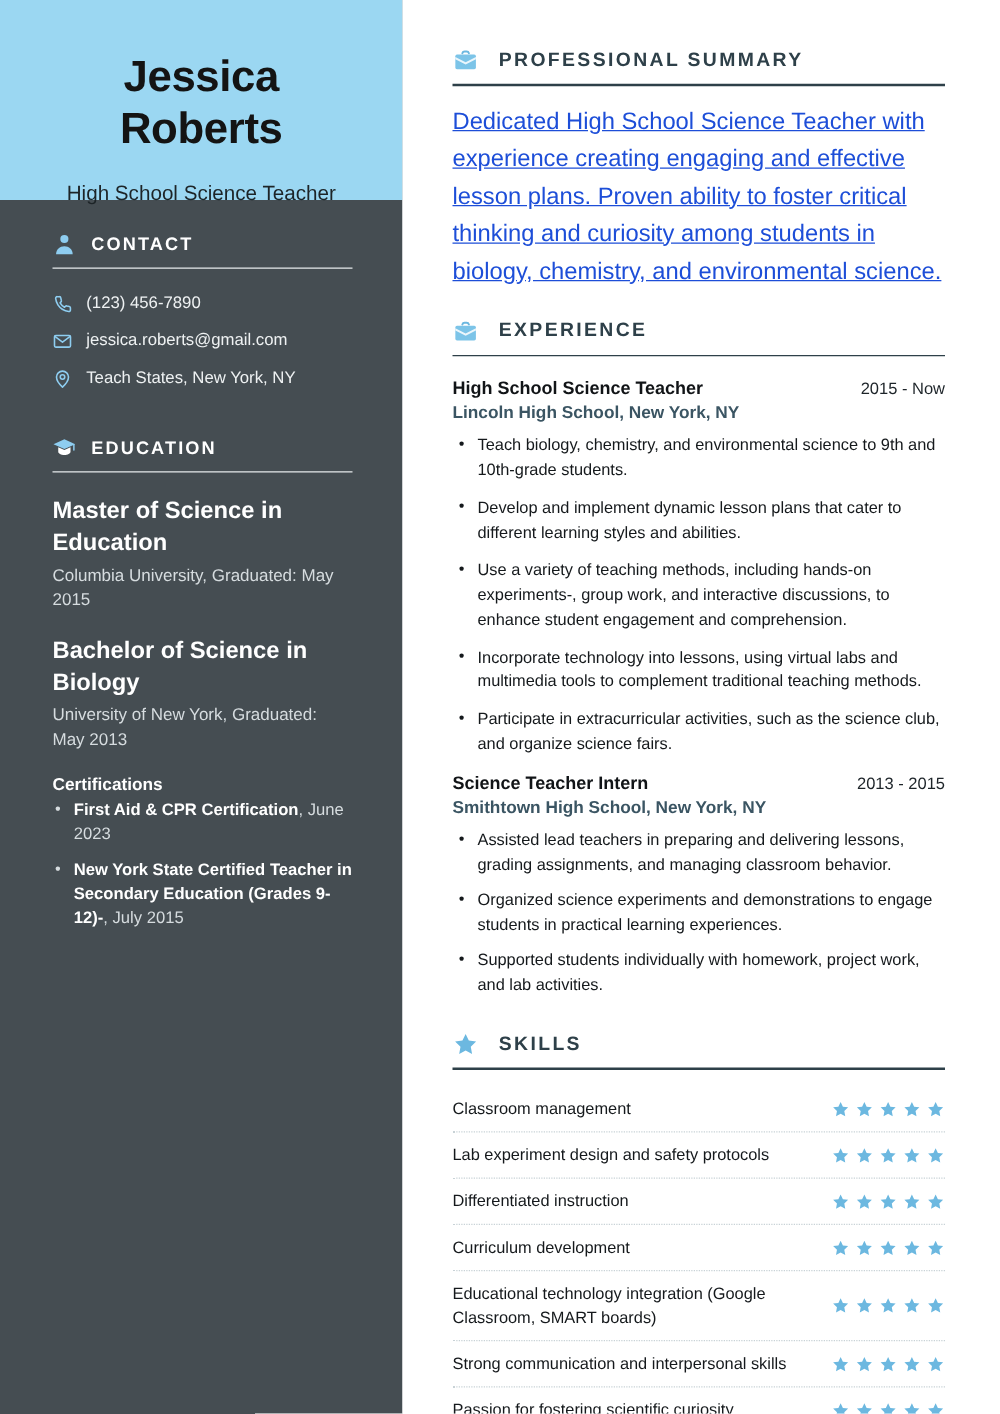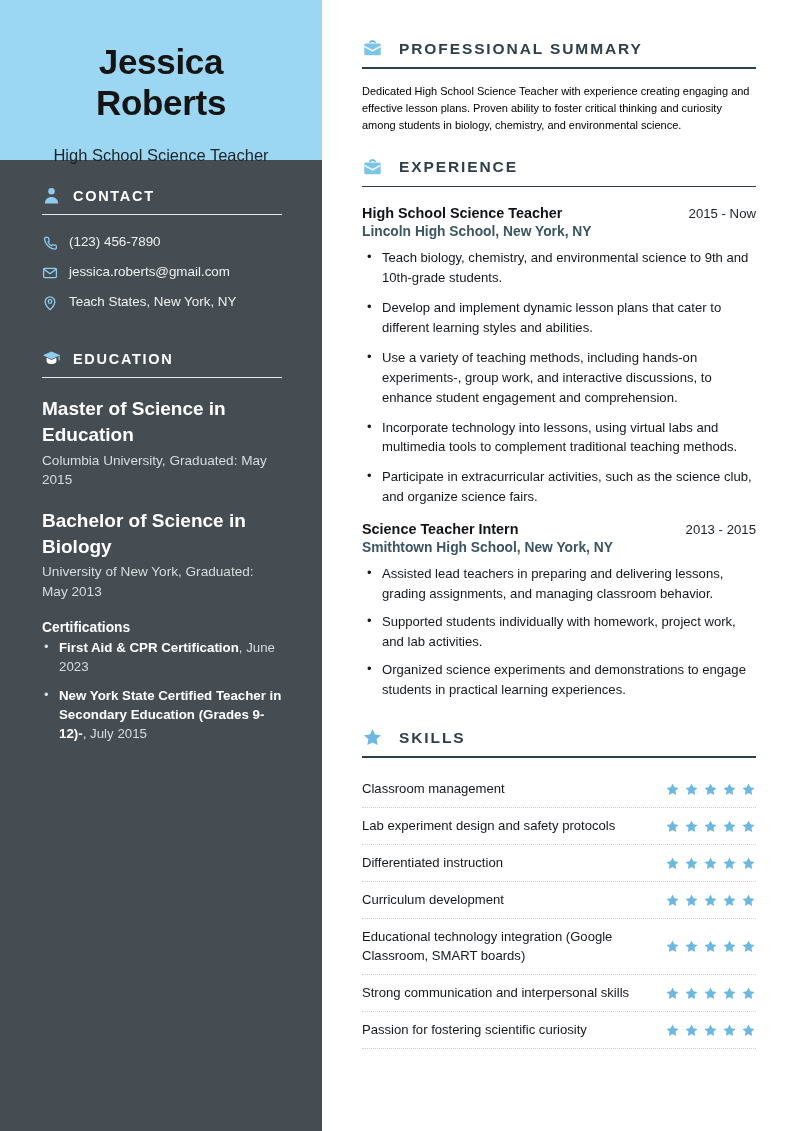--- a/index.html
+++ b/index.html
@@ -179,24 +179,25 @@
     letter-spacing: 1.9px;
     text-transform: uppercase;
   }
   .sec-rule {
     height: 1.6px;
     background: #2e4049;
     margin: 8px 0 0 0;
   }
 
   .summary-text {
-    color: #000000;
-    font-size: 11px;
+    color: #1d4ed8;
+    font-size: 19px;
     line-height: 1.58;
     margin: 14px 0 0 0;
+    text-decoration: underline;
   }
 
   .job { margin-top: 18px; }
   .job-row {
     display: flex;
     align-items: baseline;
     justify-content: space-between;
     gap: 10px;
   }
   .job-name {
@@ -403,22 +404,22 @@
       </div>
 
       <div class="job" style="margin-top:14px;">
         <div class="job-row">
           <span class="job-name">Science Teacher Intern</span>
           <span class="job-dates">2013 - 2015</span>
         </div>
         <div class="job-org">Smithtown High School, New York, NY</div>
         <ul class="bullets tight">
           <li class="bullet">Assisted lead teachers in preparing and delivering lessons, grading assignments, and managing classroom behavior.</li>
+          <li class="bullet">Organized science experiments and demonstrations to engage students in practical learning experiences.</li>
           <li class="bullet">Supported students individually with homework, project work, and lab activities.</li>
-          <li class="bullet">Organized science experiments and demonstrations to engage students in practical learning experiences.</li>
         </ul>
       </div>
     </section>
 
     <section class="main-section" style="margin-top:28px;">
       <div class="sec-head">
         <span class="ico">
           <svg viewBox="0 0 24 24" width="21" height="21" aria-hidden="true">
             <path d="M12 2.4l2.9 6.1 6.7.9-4.9 4.7 1.2 6.6L12 17.6 6.1 20.7l1.2-6.6L2.4 9.4l6.7-.9z" fill="#6cb8e0"></path>
           </svg>

